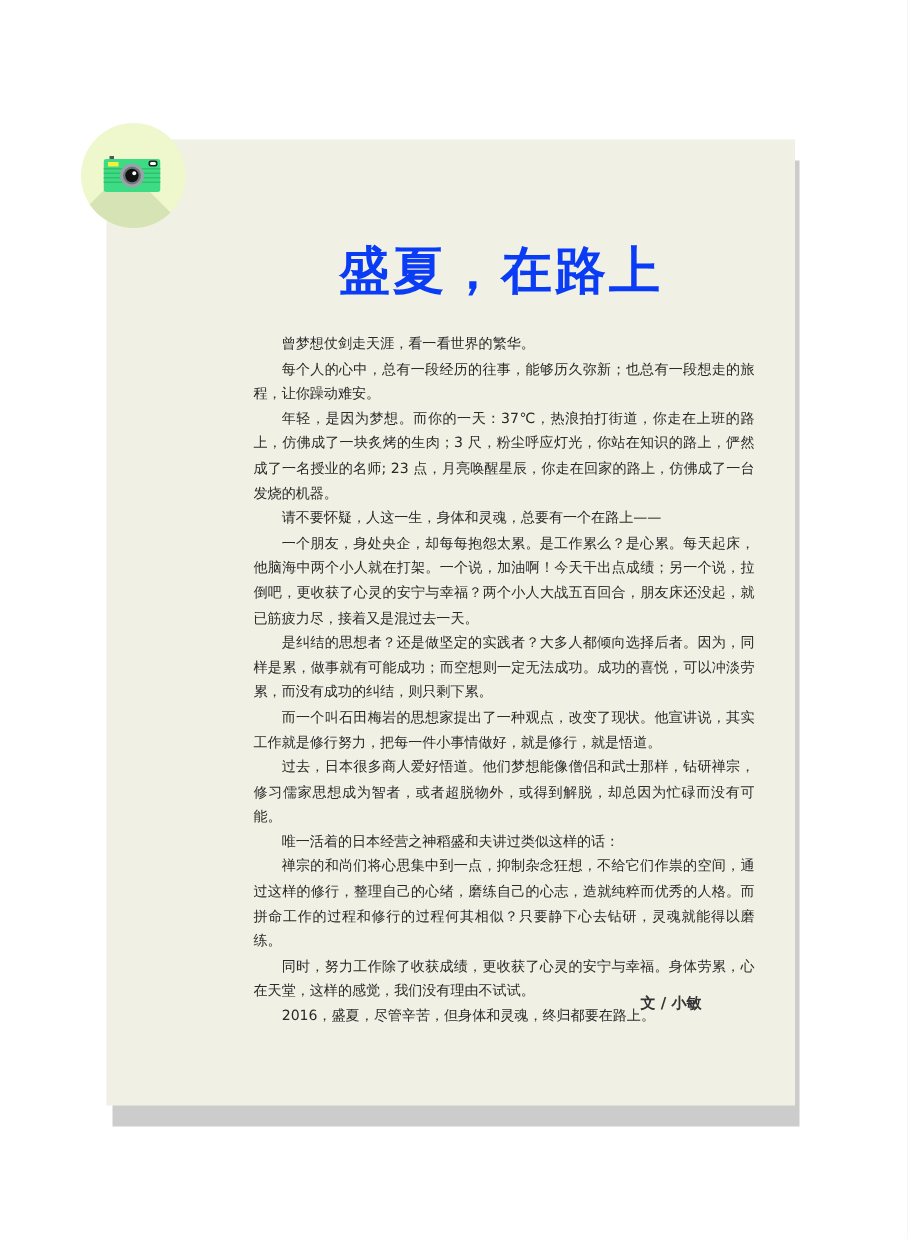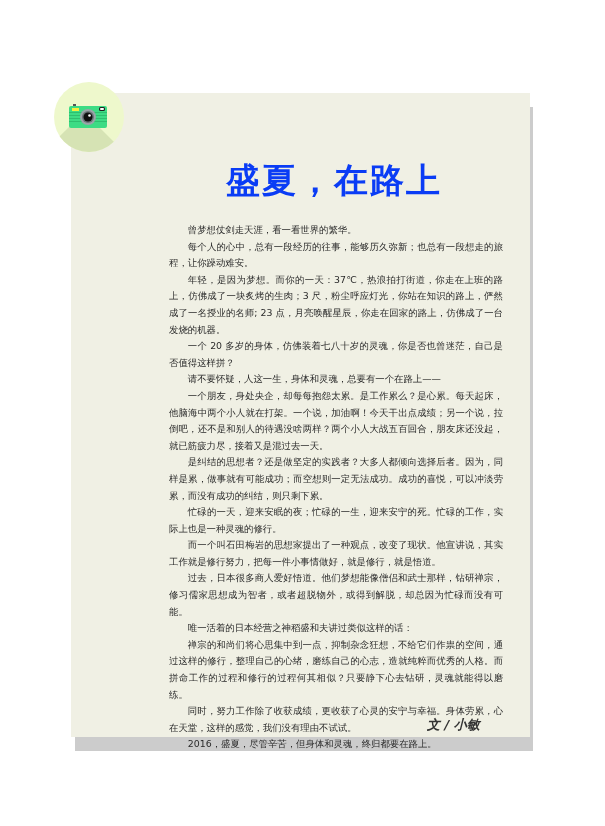--- a/index.html
+++ b/index.html
@@ -5,21 +5,21 @@
   html, body { margin:0; padding:0; }
   body { width:605px; height:826px; background:#ffffff; position:relative; overflow:hidden; font-family:"DejaVu Sans", sans-serif; }
   .shadow { position:absolute; left:75px; top:107px; width:458px; height:644px; background:#cccccc; }
   .page { position:absolute; left:71px; top:93px; width:459px; height:644px; background:#f0f0e4; }
   .badge { position:absolute; left:54px; top:82px; width:70px; height:70px; border-radius:50%; background:#eef8cc; overflow:hidden; }
   .badge .longshadow { position:absolute; left:30px; top:30px; width:70px; height:40px; background:#d6e3b4; transform:rotate(45deg); transform-origin:0 0; }
   .cam { position:absolute; left:69px; top:104px; width:38px; height:24px; }
   .title { position:absolute; left:71px; top:158px; width:526px; text-align:center; font-size:34px; font-weight:bold; color:#0a3cf5; letter-spacing:2px; font-family:"DejaVu Sans", sans-serif; }
   .article { position:absolute; left:133px; top:222px; width:334px; font-size:9.4px; line-height:16.6px; color:#2a2a2a;margin-left:36px; }
   .article p { margin:0; text-indent:2em; text-align:justify; }
-  .sign { position:absolute; left:427px; top:716px; font-size:13px; font-weight:bold; color:#333;font-style:italic; }
+  .sign { position:absolute; left:427px; top:662px; font-size:10px; font-weight:bold; color:#333; }
 </style>
 </head>
 <body>
 
 <div class="shadow"></div>
 <div class="page"></div>
 
 <div class="badge">
   <div class="longshadow"></div>
 </div>
@@ -38,25 +38,23 @@
   <circle cx="19" cy="13" r="4.5" fill="#111"></circle>
   <circle cx="20.5" cy="11.5" r="1.3" fill="#fff"></circle>
 </svg>
 
 <div class="title">盛夏，在路上</div>
 
 <div class="article">
   <p>曾梦想仗剑走天涯，看一看世界的繁华。</p>
   <p>每个人的心中，总有一段经历的往事，能够历久弥新；也总有一段想走的旅程，让你躁动难安。</p>
   <p>年轻，是因为梦想。而你的一天：37℃，热浪拍打街道，你走在上班的路上，仿佛成了一块炙烤的生肉；3 尺，粉尘呼应灯光，你站在知识的路上，俨然成了一名授业的名师; 23 点，月亮唤醒星辰，你走在回家的路上，仿佛成了一台发烧的机器。</p>
-  <p>一个 20 多岁的身体，仿佛装着七八十岁的灵魂，你是否也曾迷茫，自己是否值得这样拼？</p>
   <p>请不要怀疑，人这一生，身体和灵魂，总要有一个在路上——</p>
-  <p>一个朋友，身处央企，却每每抱怨太累。是工作累么？是心累。每天起床，他脑海中两个小人就在打架。一个说，加油啊！今天干出点成绩；另一个说，拉倒吧，还不是和别人的待遇没啥两样？两个小人大战五百回合，朋友床还没起，就已筋疲力尽，接着又是混过去一天。</p>
+  <p>一个朋友，身处央企，却每每抱怨太累。是工作累么？是心累。每天起床，他脑海中两个小人就在打架。一个说，加油啊！今天干出点成绩；另一个说，拉倒吧，更收获了心灵的安宁与幸福？两个小人大战五百回合，朋友床还没起，就已筋疲力尽，接着又是混过去一天。</p>
   <p>是纠结的思想者？还是做坚定的实践者？大多人都倾向选择后者。因为，同样是累，做事就有可能成功；而空想则一定无法成功。成功的喜悦，可以冲淡劳累，而没有成功的纠结，则只剩下累。</p>
-  <p>忙碌的一天，迎来安眠的夜；忙碌的一生，迎来安宁的死。忙碌的工作，实际上也是一种灵魂的修行。</p>
   <p>而一个叫石田梅岩的思想家提出了一种观点，改变了现状。他宣讲说，其实工作就是修行努力，把每一件小事情做好，就是修行，就是悟道。</p>
   <p>过去，日本很多商人爱好悟道。他们梦想能像僧侣和武士那样，钻研禅宗，修习儒家思想成为智者，或者超脱物外，或得到解脱，却总因为忙碌而没有可能。</p>
   <p>唯一活着的日本经营之神稻盛和夫讲过类似这样的话：</p>
   <p>禅宗的和尚们将心思集中到一点，抑制杂念狂想，不给它们作祟的空间，通过这样的修行，整理自己的心绪，磨练自己的心志，造就纯粹而优秀的人格。而拼命工作的过程和修行的过程何其相似？只要静下心去钻研，灵魂就能得以磨练。</p>
   <p>同时，努力工作除了收获成绩，更收获了心灵的安宁与幸福。身体劳累，心在天堂，这样的感觉，我们没有理由不试试。</p>
   <p>2016，盛夏，尽管辛苦，但身体和灵魂，终归都要在路上。</p>
 </div>
 
 <div class="sign">文 / 小敏</div>
 

